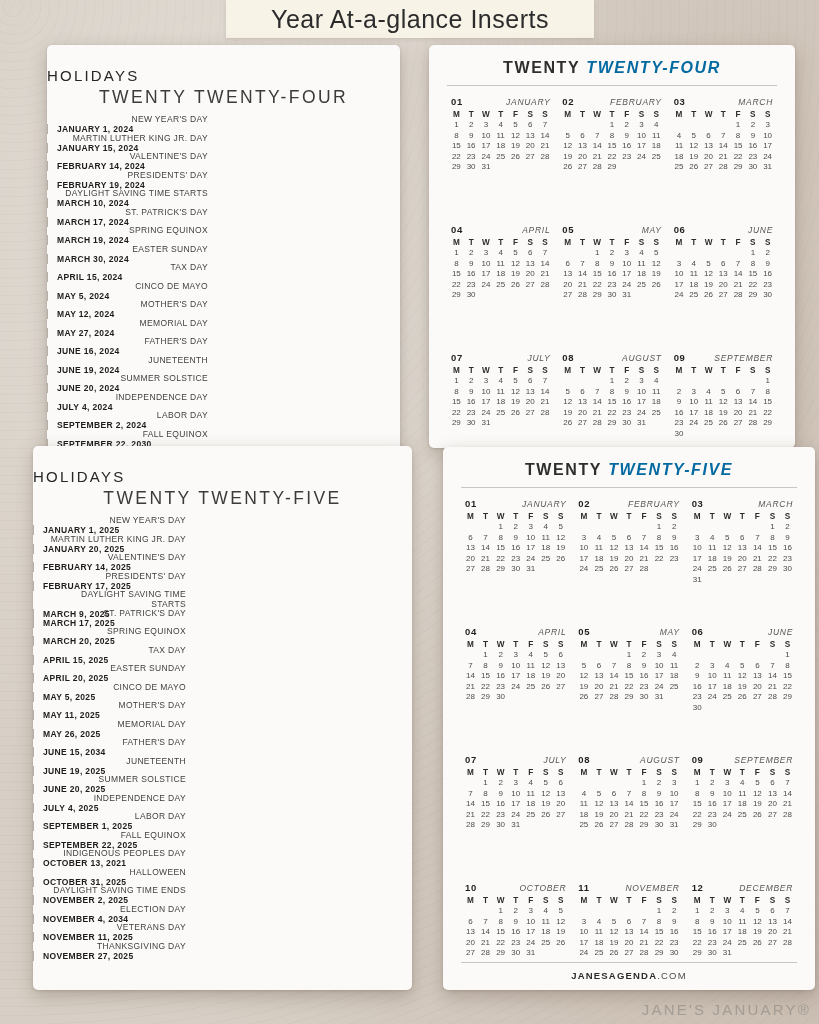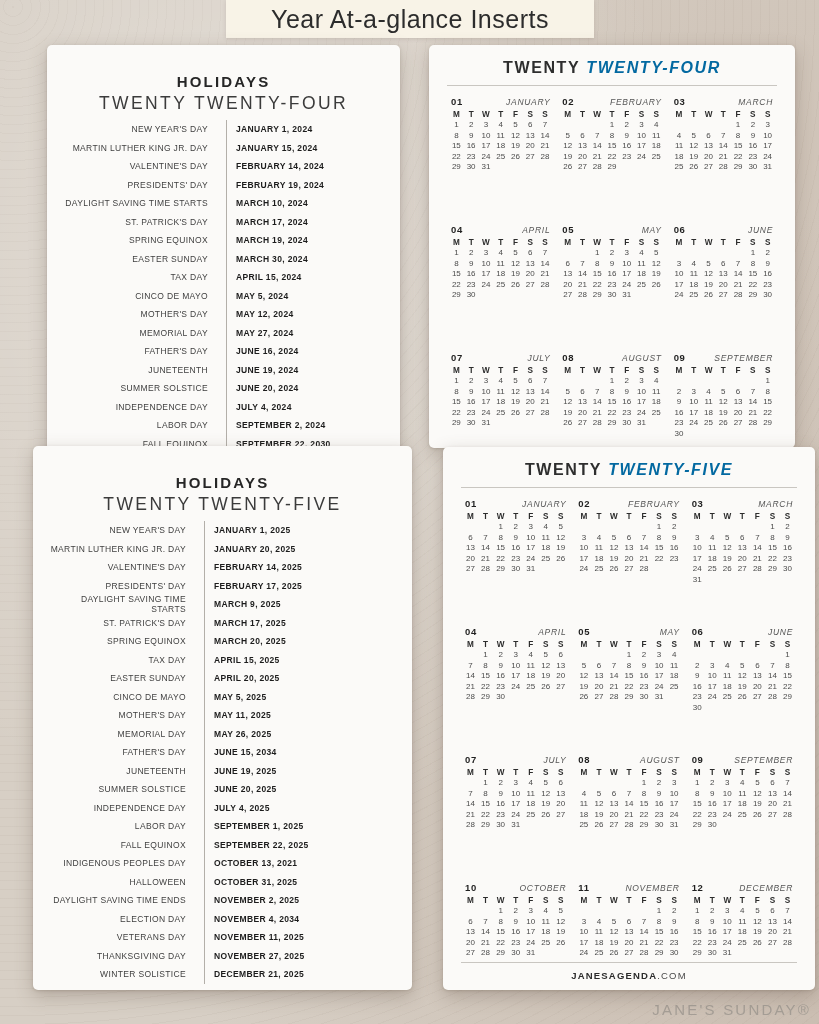--- a/index.html
+++ b/index.html
@@ -14,29 +14,29 @@
   }
   .banner{position:absolute;left:226px;top:0;width:368px;height:38px;background:#f8f3e7;
     display:flex;align-items:center;justify-content:center;box-shadow:0 1px 4px rgba(100,85,70,.18);}
   .banner span{font-size:25px;color:#2c2c2c;font-weight:500;letter-spacing:.5px;}
   .card{position:absolute;background:#fbfaf8;border-radius:5px;
     box-shadow:0 6px 18px rgba(100,85,70,.32),0 1px 3px rgba(100,85,70,.22);}
   #card-holidays-2024{left:47px;top:45px;width:353px;height:420px;z-index:1;}
   #card-cal-2024{left:429px;top:45px;width:366px;height:403px;z-index:1;overflow:hidden;}
   #card-holidays-2025{left:33px;top:446px;width:379px;height:544px;z-index:2;}
   #card-cal-2025{left:443px;top:447px;width:372px;height:543px;z-index:2;}
-  .h-title{margin-top:28px;text-align:center;font-size:15px;font-weight:700;letter-spacing:2.2px;color:#262626;}
+  .h-title{margin-top:22px;font-size:15px;font-weight:400;letter-spacing:2.2px;color:#262626;}
   .h-sub{margin-top:3px;text-align:center;font-size:17.5px;font-weight:400;letter-spacing:2.4px;color:#3b3b3b;}
   .h-rows{margin-top:6px;}
-  .h-row{display:flex;height:18.5px;align-items:center;}
+  .h-row{display:flex;height:18.5px;align-items:flex-start;flex-direction:column;}
   .h-label{flex:0 0 auto;text-align:right;padding-right:10px;font-size:8.5px;letter-spacing:.35px;color:#3e3e3e;}
   #card-holidays-2024 .h-label{width:149px;margin-left:12px;}
   #card-holidays-2025 .h-label{width:141px;margin-left:12px;}
   .h-date{align-self:stretch;display:flex;align-items:center;border-left:1px solid #b3afa9;
-    padding-left:9px;font-size:8.5px;font-weight:700;letter-spacing:.35px;color:#1c1c1c;margin-left:8px;}
+    padding-left:9px;font-size:8.5px;font-weight:700;letter-spacing:.35px;color:#1c1c1c;}
   .cal-head{margin-top:14px;text-align:center;font-size:16px;letter-spacing:1.6px;color:#2e2e2e;}
   .cal-head .bold{font-weight:700;}
   .cal-head .ital{font-style:italic;font-weight:700;color:#0369a1;}
   .cal-rule{border:0;border-top:1px solid #c9c6c1;margin:8px 18px 0 18px;}
   .months{display:grid;grid-template-columns:repeat(3,1fr);column-gap:8px;grid-auto-rows:128px;
     align-items:start;padding:10px 20px 0 20px;}
   .m-head{display:flex;justify-content:space-between;align-items:baseline;padding:0 2px;margin-bottom:2px;}
   .m-num{font-size:9.5px;font-weight:700;letter-spacing:.6px;color:#1f1f1f;}
   .m-name{font-size:8.5px;font-style:italic;letter-spacing:.7px;color:#555;}
   .m-days{display:grid;grid-template-columns:repeat(7,1fr);}
@@ -677,24 +677,20 @@
           <span class="h-date">NOVEMBER 4, 2034</span>
         </div>
         <div class="h-row">
           <span class="h-label">VETERANS DAY</span>
           <span class="h-date">NOVEMBER 11, 2025</span>
         </div>
         <div class="h-row">
           <span class="h-label">THANKSGIVING DAY</span>
           <span class="h-date">NOVEMBER 27, 2025</span>
         </div>
-        <div class="h-row">
-          <span class="h-label">WINTER SOLISTICE</span>
-          <span class="h-date">DECEMBER 21, 2025</span>
-        </div>
       </div>
   </div>
 
   <div class="card" id="card-cal-2025">
     <div class="cal-head">
       <span class="bold">TWENTY</span>
       <span> </span>
       <span class="ital">TWENTY-FIVE</span>
     </div>
     <hr class="cal-rule">
@@ -1278,15 +1274,15 @@
             <span class="day">31</span>
           </div>
         </div>
       </div>
     <hr class="cal-footer-rule">
     <div class="cal-footer">
       <span class="bold">JANESAGENDA</span><span class="rest">.COM</span>
     </div>
   </div>
 
-  <div class="brand">JANE'S SUNDAY®</div>
+  <div class="brand">JANE'S JANUARY®</div>
 
 </div>
 
 </body></html>

